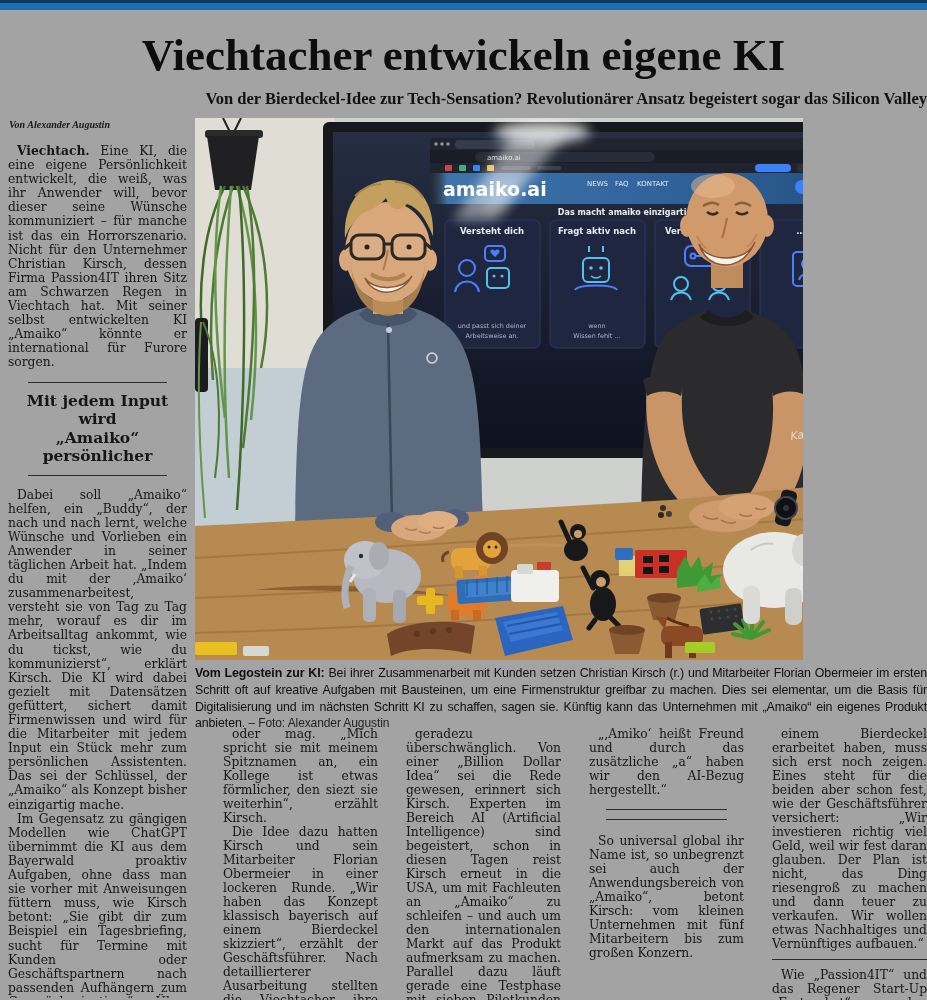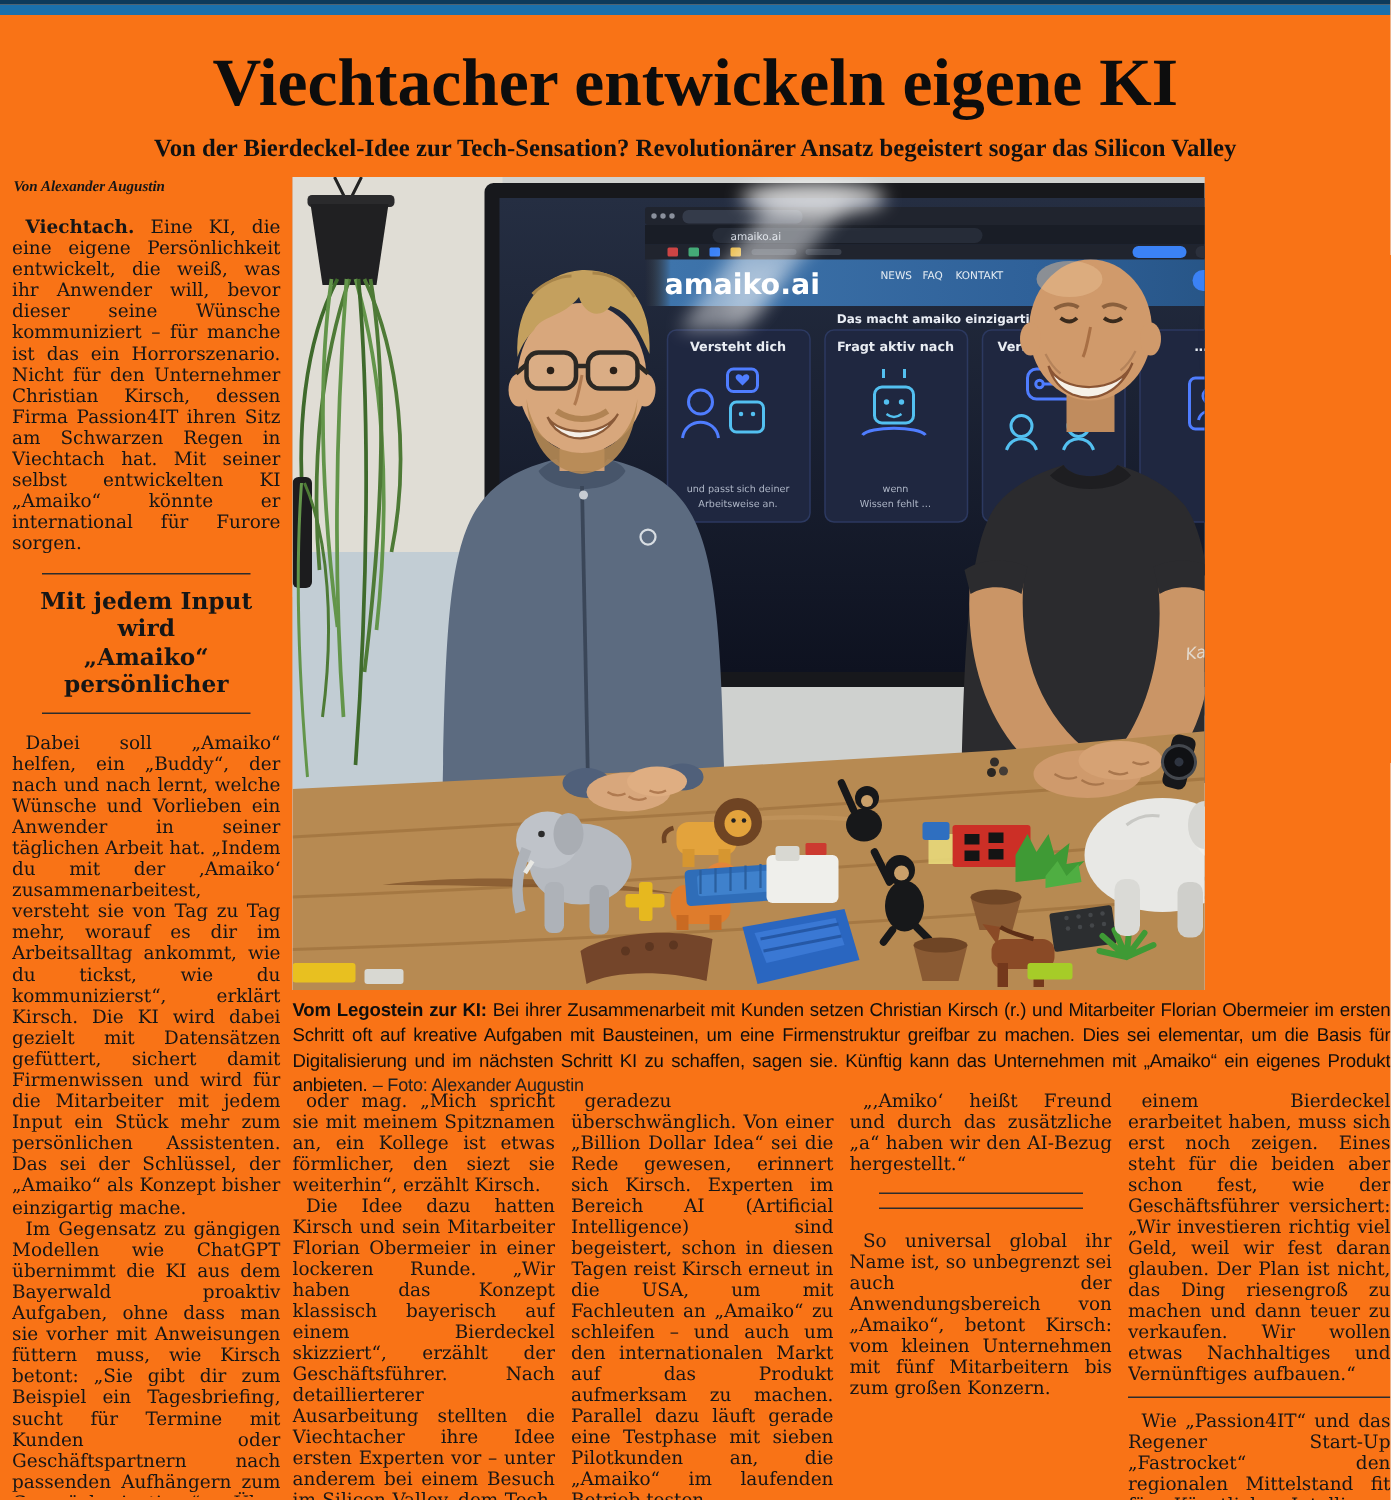--- a/index.html
+++ b/index.html
@@ -1,42 +1,42 @@
 <!DOCTYPE html>
 <html lang="de"><head>
 <meta charset="utf-8">
 <style>
   html,body{margin:0;padding:0;background:#e8e8e6;}
-  .page{position:relative;width:927px;height:1000px;background:#f97316;overflow:hidden;
+  .page{position:relative;width:927px;height:1000px;background:#a3a3a3;overflow:hidden;
         font-family:"DejaVu Serif",serif;color:#161616;}
   .top-line{height:3px;background:#0d3a5c;}
   .top-blue{height:7px;background:#1a70ad;}
   .headline{margin:22px 0 0 0;text-align:center;font-family:"Liberation Serif",serif;
             font-weight:700;font-size:45px;line-height:1.05;white-space:nowrap;color:#0d0d0d;}
-  .subhead{margin:10px 0 0 0;text-align:center;font-family:"Liberation Serif",serif;
+  .subhead{margin:10px 0 0 0;text-align:right;font-family:"Liberation Serif",serif;
            font-weight:700;font-size:16.5px;white-space:nowrap;color:#111;}
   .byline{position:absolute;left:9px;top:119px;width:180px;font-style:italic;
           font-weight:600;font-size:10px;font-family:"Liberation Serif",serif;}
   .colL{position:absolute;left:8px;top:144px;width:179px;height:854px;overflow:hidden;
         font-size:12.3px;line-height:14.1px;text-align:justify;hyphens:auto;-webkit-hyphens:auto;}
   .colL p, .bcol p{margin:0;text-indent:9px;}
   .lead{font-weight:700;}
   .rule-sub{border:0;border-top:1px solid #2c2c2c;width:78%;margin:12px auto 9px auto;}
   .rule-sub2{border:0;border-top:1px solid #2c2c2c;width:78%;margin:9px auto 12px auto;}
   .in-sub{font-weight:700;font-size:15.5px;line-height:18.5px;text-align:center;text-indent:0!important;
           hyphens:none;-webkit-hyphens:none;}
   .photo-wrap{position:absolute;left:195px;top:118px;width:608px;height:542px;overflow:hidden;background:#c9cbc9;}
   .caption{position:absolute;left:195px;top:665px;width:732px;font-family:"Liberation Sans",sans-serif;
            font-size:12.4px;line-height:16.8px;text-align:justify;color:#0e0e0e;letter-spacing:-0.1px;}
   .caption .cap-lead{font-weight:700;}
   .caption .credit{font-size:12px;color:#222;}
   .bcols{position:absolute;left:195px;top:727px;width:732px;height:273px;display:flex;
          justify-content:space-between;overflow:hidden;}
   .bcol{width:175px;height:273px;overflow:hidden;font-size:12.3px;line-height:14.0px;
-        text-align:justify;hyphens:auto;-webkit-hyphens:auto;}
+        text-align:justify;hyphens:auto;margin-left:28px;-webkit-hyphens:auto;}
   .rule-col{border:0;border-top:1px solid #2c2c2c;width:100%;margin:8px auto 8px auto;}
   svg text{font-family:"DejaVu Sans",sans-serif;}
 </style>
 </head>
 <body>
 
 <div class="page">
   <div class="top-line"></div>
   <div class="top-blue"></div>
 

